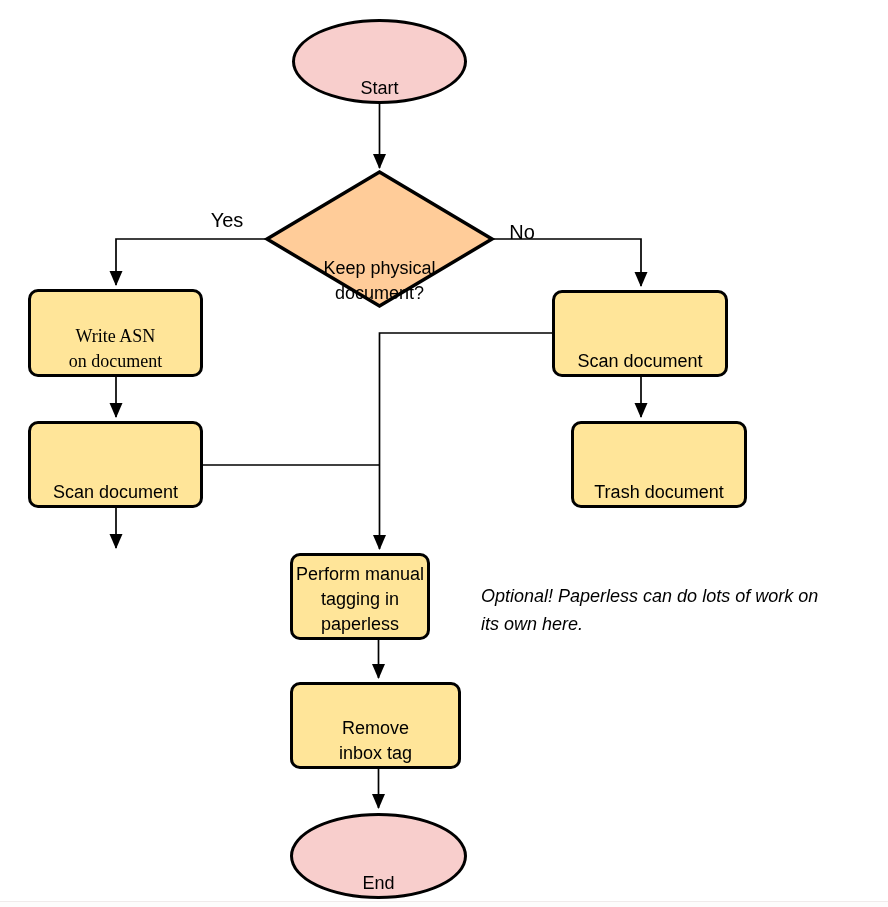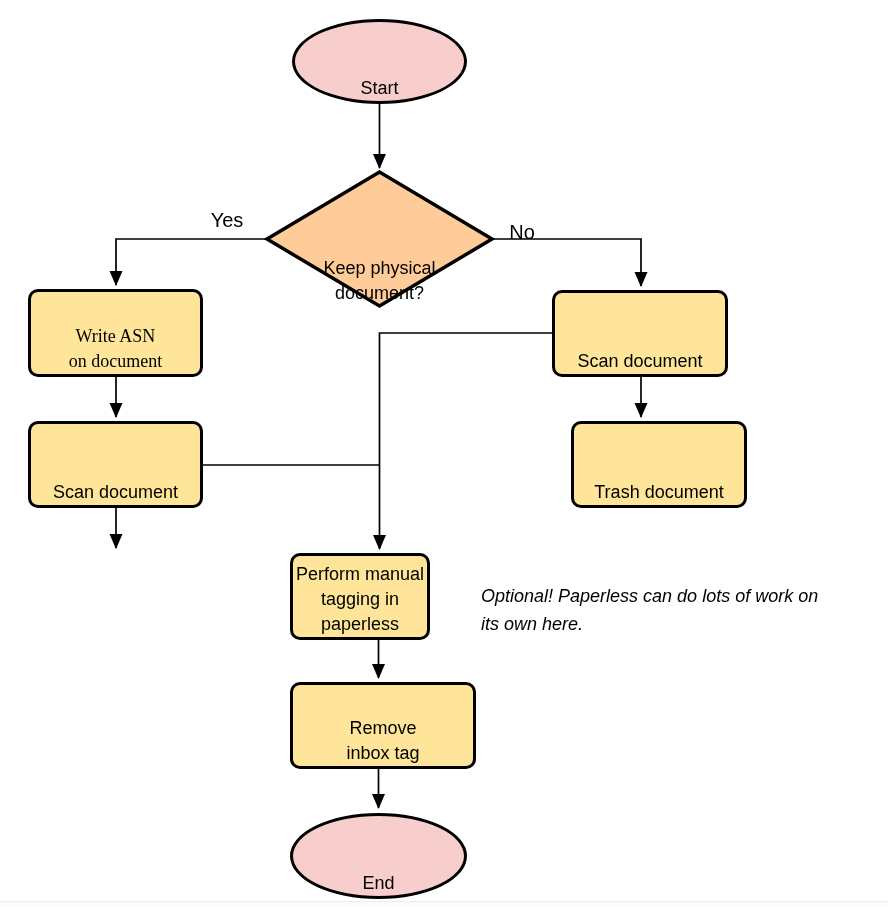--- a/index.html
+++ b/index.html
@@ -122,21 +122,21 @@
   <div class="node process" style="left:571px; top:421px; width:176px; height:87px;">
     <span class="node-label">Trash document</span>
   </div>
 
   <div class="node process" style="left:290px; top:553px; width:140px; height:87px;">
     <span class="node-label">Perform manual
 tagging in
 paperless</span>
   </div>
 
-  <div class="node process" style="left:290px; top:682px; width:186px; height:87px;">
+  <div class="node process" style="left:290px; top:682px; width:171px; height:87px;">
     <span class="node-label">Remove
 inbox tag</span>
   </div>
 
   <div class="node terminal" style="left:290px; top:813px; width:177px; height:86px;">
     <span class="node-label">End</span>
   </div>
 
   <div class="edge-label" style="left:205px; top:210px; width:44px;">Yes</div>
 

